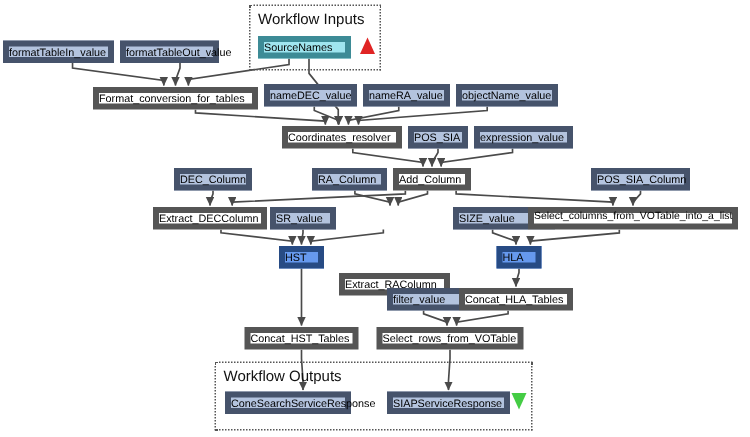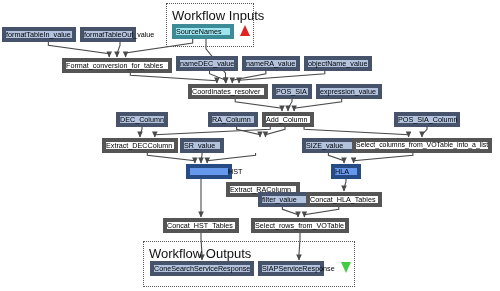--- a/index.html
+++ b/index.html
@@ -11,21 +11,21 @@
         display:flex;align-items:center;justify-content:flex-start;
         font-size:7.2px;line-height:1;color:#000;white-space:nowrap;
         letter-spacing:0px;}
   .n-proc{background:#ffffff;border-color:#555;}
   .n-port{background:#b3c3de;border-color:#46536b;}
   .n-sub{background:#6699ee;border-color:#274b84;}
   .n-input{background:#9fe5ef;border-color:#3d8b96;}
   .n-output{background:#b3c3de;border-color:#46536b;}
   .group{position:absolute;box-sizing:border-box;border:1px dotted #555;
          background:transparent;}
-  .group-label{position:absolute;font-size:13px;color:#111;white-space:nowrap;}
+  .group-label{position:absolute;font-size:10px;color:#111;white-space:nowrap;}
   .tri{position:absolute;}
 </style>
 </head>
 <body>
 
 <div id="canvas">
 
   <svg class="edges" viewBox="0 0 500 291">
     <defs>
       <marker id="ah" markerWidth="7" markerHeight="7" refX="5.6" refY="2.8" orient="auto" markerUnits="userSpaceOnUse">
@@ -67,21 +67,21 @@
   <div class="group" id="grp-workflow-inputs" style="left: 166px; top: 3px; width: 88px; height: 44px;"></div>
   <div class="group-label" id="grplbl-workflow-inputs" style="left: 172px; top: 8px;">Workflow Inputs</div>
 
   <div class="group" id="grp-workflow-outputs" style="left: 143px; top: 241px; width: 212px; height: 46px;"></div>
   <div class="group-label" id="grplbl-workflow-outputs" style="left: 149px; top: 246px;">Workflow Outputs</div>
 
   <div id="node-layer">
       <div class="node n-port" style="left: 2px; top: 27px; width: 74px; height: 15px;">
         <span>formatTableIn_value</span>
       </div>
-      <div class="node n-port" style="left: 80px; top: 27px; width: 56px; height: 15px;">
+      <div class="node n-port" style="left: 80px; top: 27px; width: 66px; height: 15px;">
         <span>formatTableOut_value</span>
       </div>
       <div class="node n-input" style="left: 172px; top: 24px; width: 62px; height: 15px;">
         <span>SourceNames</span>
       </div>
       <div class="node n-proc" style="left: 62px; top: 58px; width: 110px; height: 15px;">
         <span>Format_conversion_for_tables</span>
       </div>
       <div class="node n-port" style="left: 176px; top: 56px; width: 62px; height: 15px;">
         <span>nameDEC_value</span>
@@ -121,42 +121,42 @@
       </div>
       <div class="node n-proc" style="left: 226px; top: 138px; width: 74px; height: 15px; margin-top: 44px;">
         <span>Extract_RAColumn</span>
       </div>
       <div class="node n-port" style="left: 302px; top: 138px; width: 68px; height: 15px;">
         <span>SIZE_value</span>
       </div>
       <div class="node n-proc" style="left: 352px; top: 138px; width: 140px; height: 15px;">
         <span style="font-size: 6.95px;">Select_columns_from_VOTable_into_a_list</span>
       </div>
-      <div class="node n-sub" style="left: 186px; top: 164px; width: 30px; height: 15px; padding-left: 38px;">
+      <div class="node n-sub" style="left: 186px; top: 164px; width: 30px; height: 15px;">
         <span>HST</span>
       </div>
       <div class="node n-sub" style="left: 331px; top: 164px; width: 30px; height: 15px;">
         <span>HLA</span>
       </div>
       <div class="node n-port" style="left: 258px; top: 192px; width: 62px; height: 15px;">
         <span>filter_value</span>
       </div>
       <div class="node n-proc" style="left: 306px; top: 192px; width: 76px; height: 15px;">
         <span>Concat_HLA_Tables</span>
       </div>
       <div class="node n-proc" style="left: 163px; top: 218px; width: 76px; height: 15px;">
         <span>Concat_HST_Tables</span>
       </div>
       <div class="node n-proc" style="left: 251px; top: 218px; width: 98px; height: 15px;">
         <span>Select_rows_from_VOTable</span>
       </div>
-      <div class="node n-output" style="left: 150px; top: 261px; width: 104px; height: 15px;">
+      <div class="node n-output" style="left: 150px; top: 261px; width: 84px; height: 15px;">
         <span>ConeSearchServiceResponse</span>
       </div>
-      <div class="node n-output" style="left: 258px; top: 261px; width: 66px; height: 15px;">
+      <div class="node n-output" style="left: 258px; top: 261px; width: 82px; height: 15px;">
         <span>SIAPServiceResponse</span>
       </div>
     </div>
   <div id="marker-layer">
       <div class="tri" style="left: 240px; top: 25px; width: 0px; height: 0px; border-left: 5.5px solid transparent; border-right: 5.5px solid transparent; border-bottom: 11px solid rgb(224, 36, 36);"></div>
       <div class="tri" style="left: 341px; top: 262px; width: 0px; height: 0px; border-left: 5.5px solid transparent; border-right: 5.5px solid transparent; border-top: 11px solid rgb(68, 204, 68);"></div>
     </div>
 </div>
 
 </body></html>

